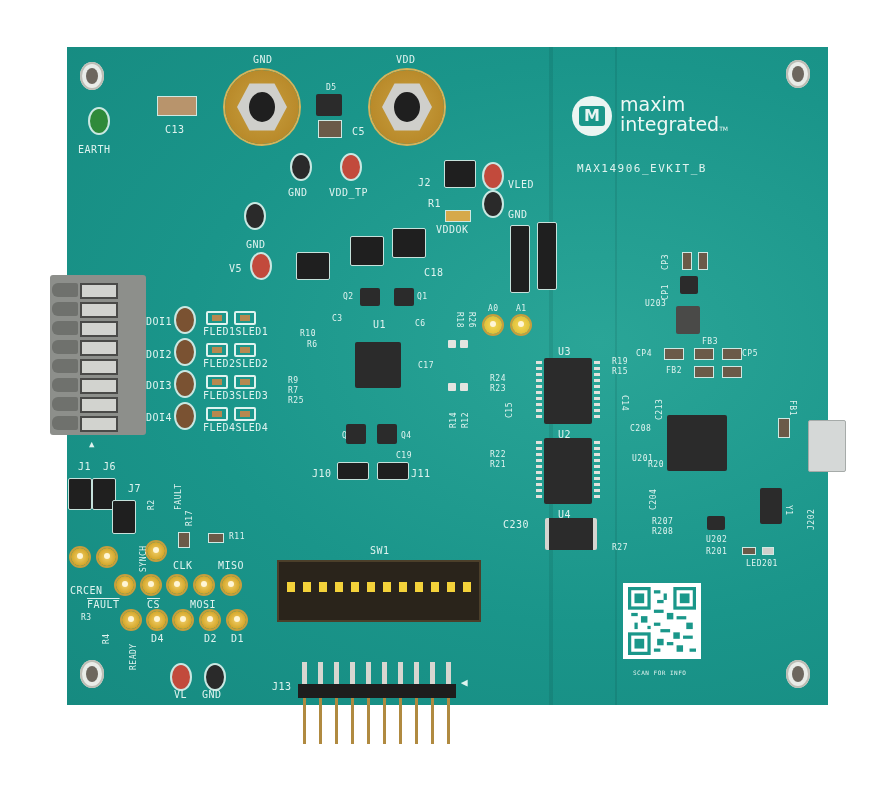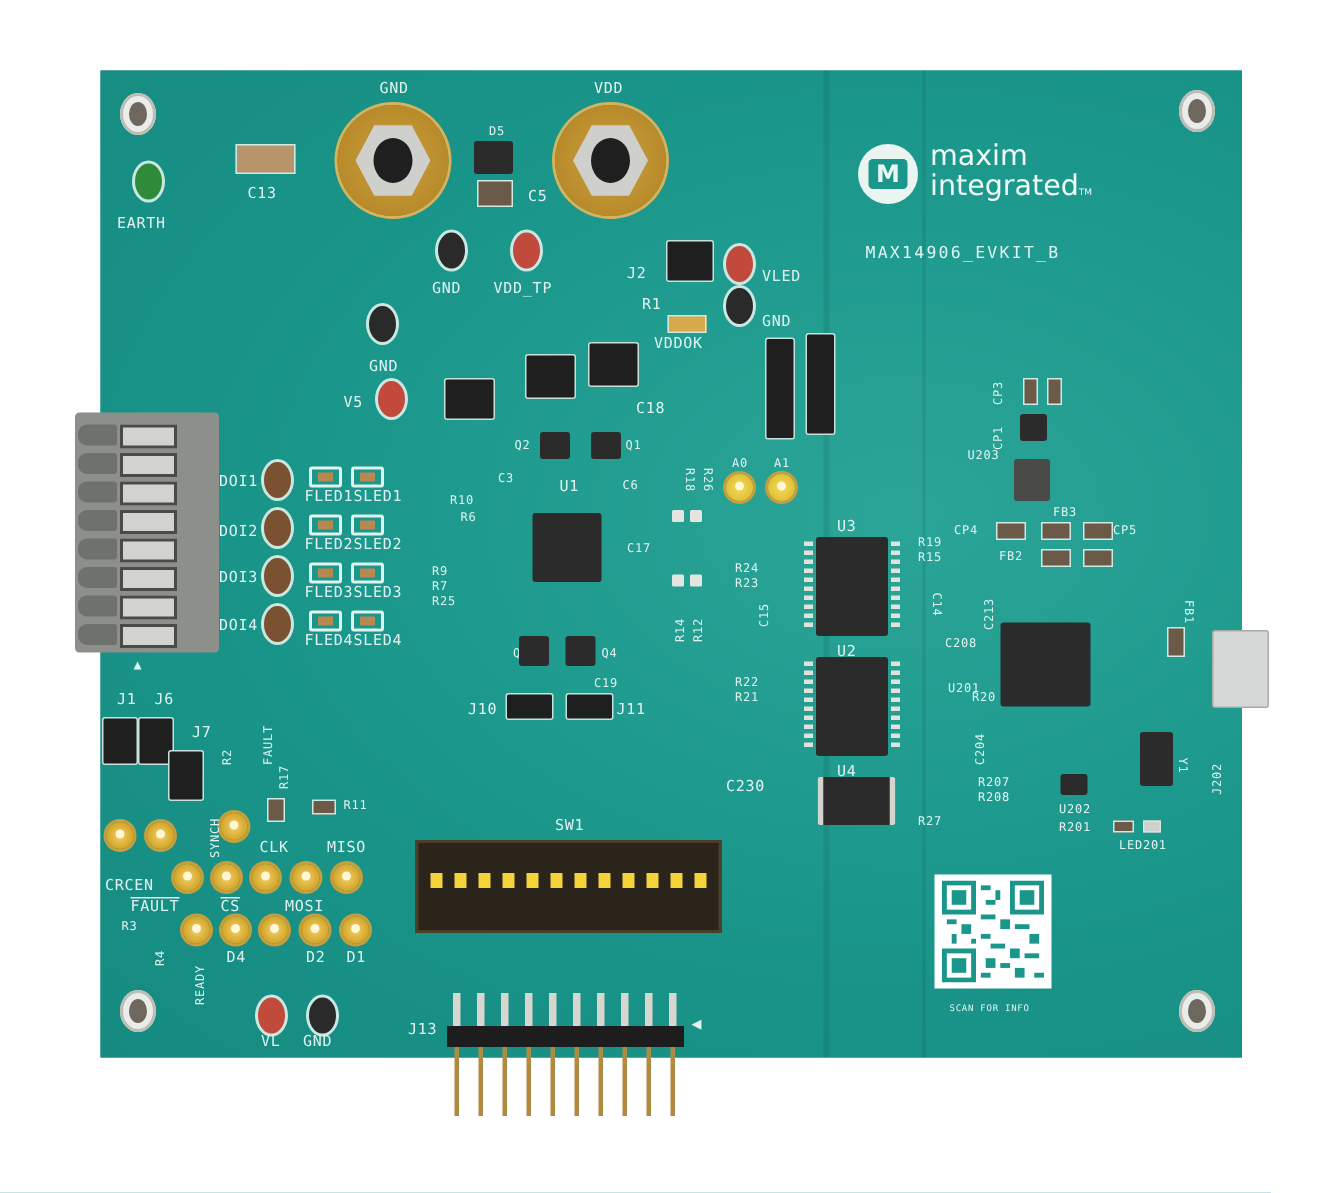--- a/index.html
+++ b/index.html
@@ -260,21 +260,21 @@
     <span></span>
     <span></span>
     <span></span>
     <span></span>
     <span></span>
     <span></span>
   </div>
 <div class="silk sm" style="left:490px;top:451px;">R22</div>
 <div class="silk sm" style="left:490px;top:461px;">R21</div>
 <div class="silk sm" style="left:612px;top:461px;padding-left:36px;">R20</div>
-<div class="silk" style="left:484px;top:520px;">C230</div>
+<div class="silk" style="left:503px;top:520px;">C230</div>
 <div class="silk" style="left:558px;top:510px;">U4</div>
 <div class="chip" style="left:545px;top:518px;width:44px;height:32px;border-left:4px solid #d5d5d0;border-right:4px solid #d5d5d0;"></div>
 <div class="silk sm" style="left:612px;top:544px;">R27</div>
 
 <div class="silk sm vertl" style="left:662px;top:270px;">CP3</div>
 <div class="silk sm vertl" style="left:662px;top:300px;">CP1</div>
 <div class="smd" style="left:682px;top:252px;width:8px;height:16px;"></div>
 <div class="smd" style="left:698px;top:252px;width:8px;height:16px;"></div>
 <div class="chip" style="left:680px;top:276px;width:18px;height:18px;"></div>
 <div class="silk sm" style="left:645px;top:300px;">U203</div>

